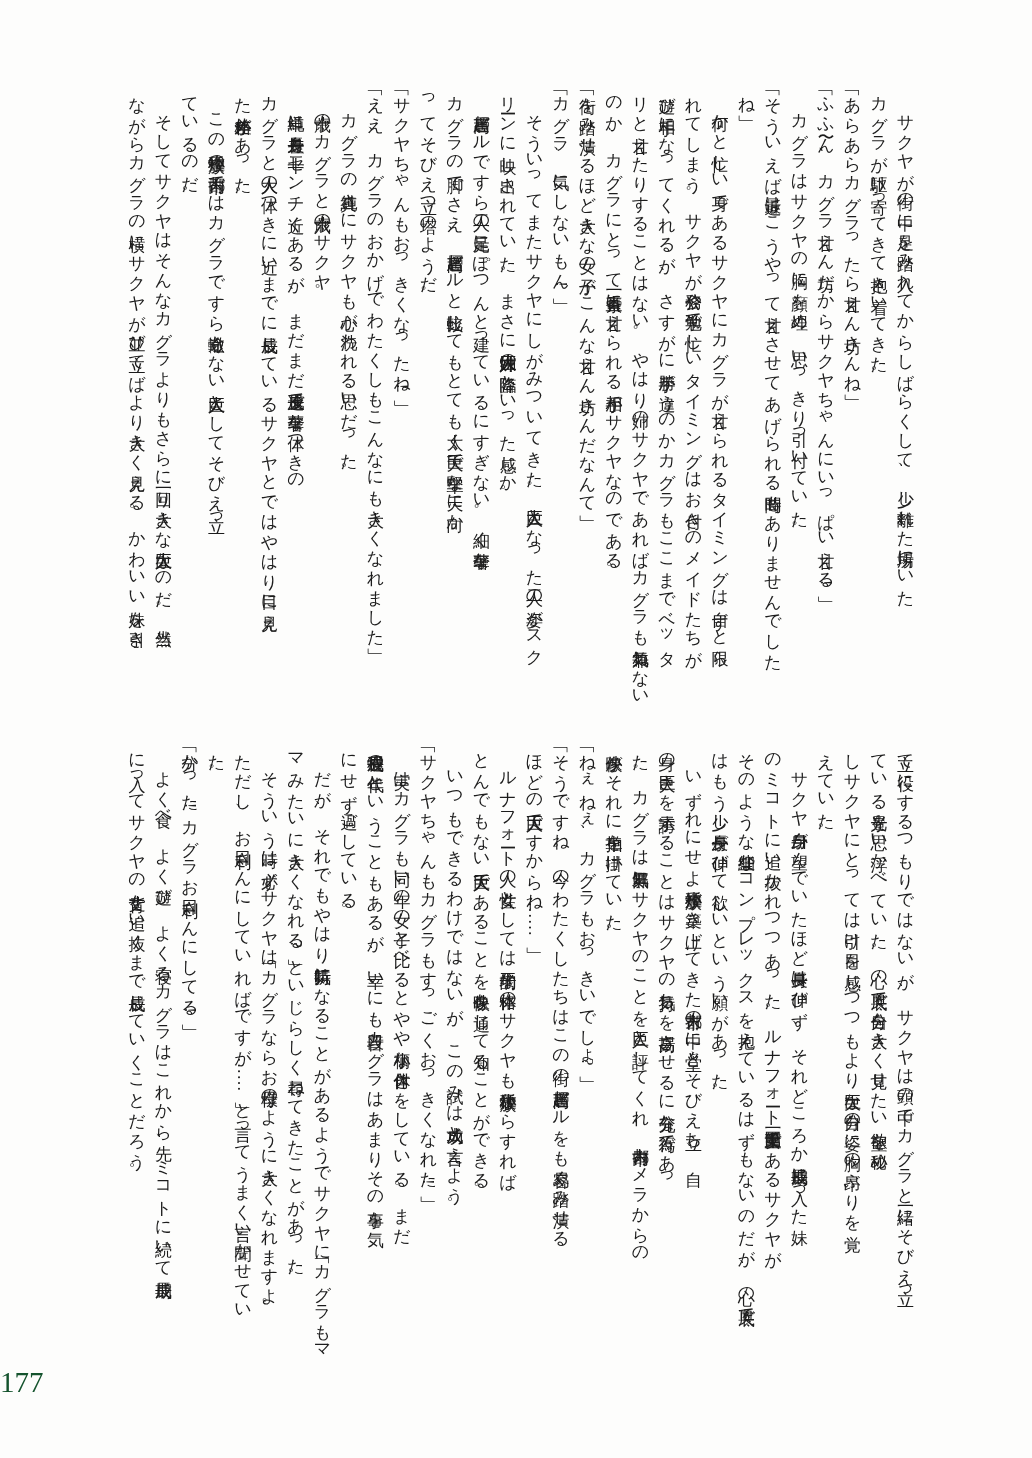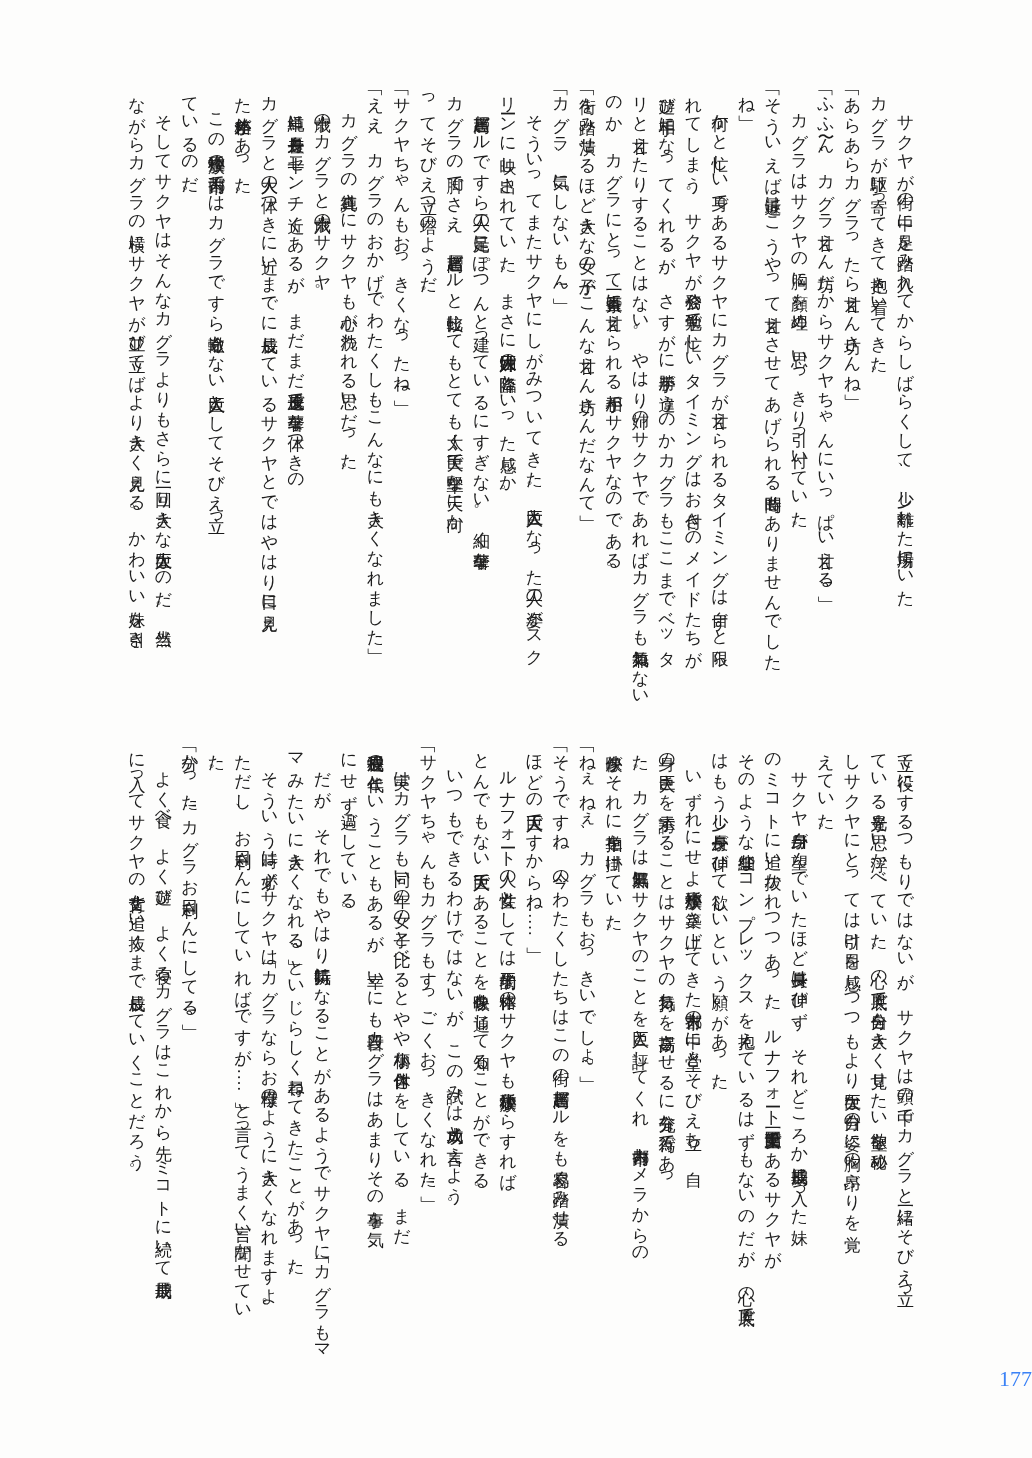--- a/index.html
+++ b/index.html
@@ -39,24 +39,24 @@
   }
   .vline {
     line-height: 26.5px;
     height: 618px;
   }
   .pagenum {
     position: absolute;
     top: 1366px;
     left: 0;
     width: 100%;
-    text-align: right;
+    text-align: left;
     font-family: "Liberation Serif", "DejaVu Serif", serif;
-    font-size: 22px;
-    color: #3b82f6;
+    font-size: 29px;
+    color: #14532d;
   }
 </style>
 </head>
 <body>
 
 <div class="page">
   <div class="vblock top">
       <div class="vline">　サクヤが街の中に足を踏み入れてからしばらくして、少し離れた場所にいた</div>
       <div class="vline">カグラが駆け寄ってきて抱き着いてきた。</div>
       <div class="vline">「あらあらカグラったら甘えん坊さんね」</div>

